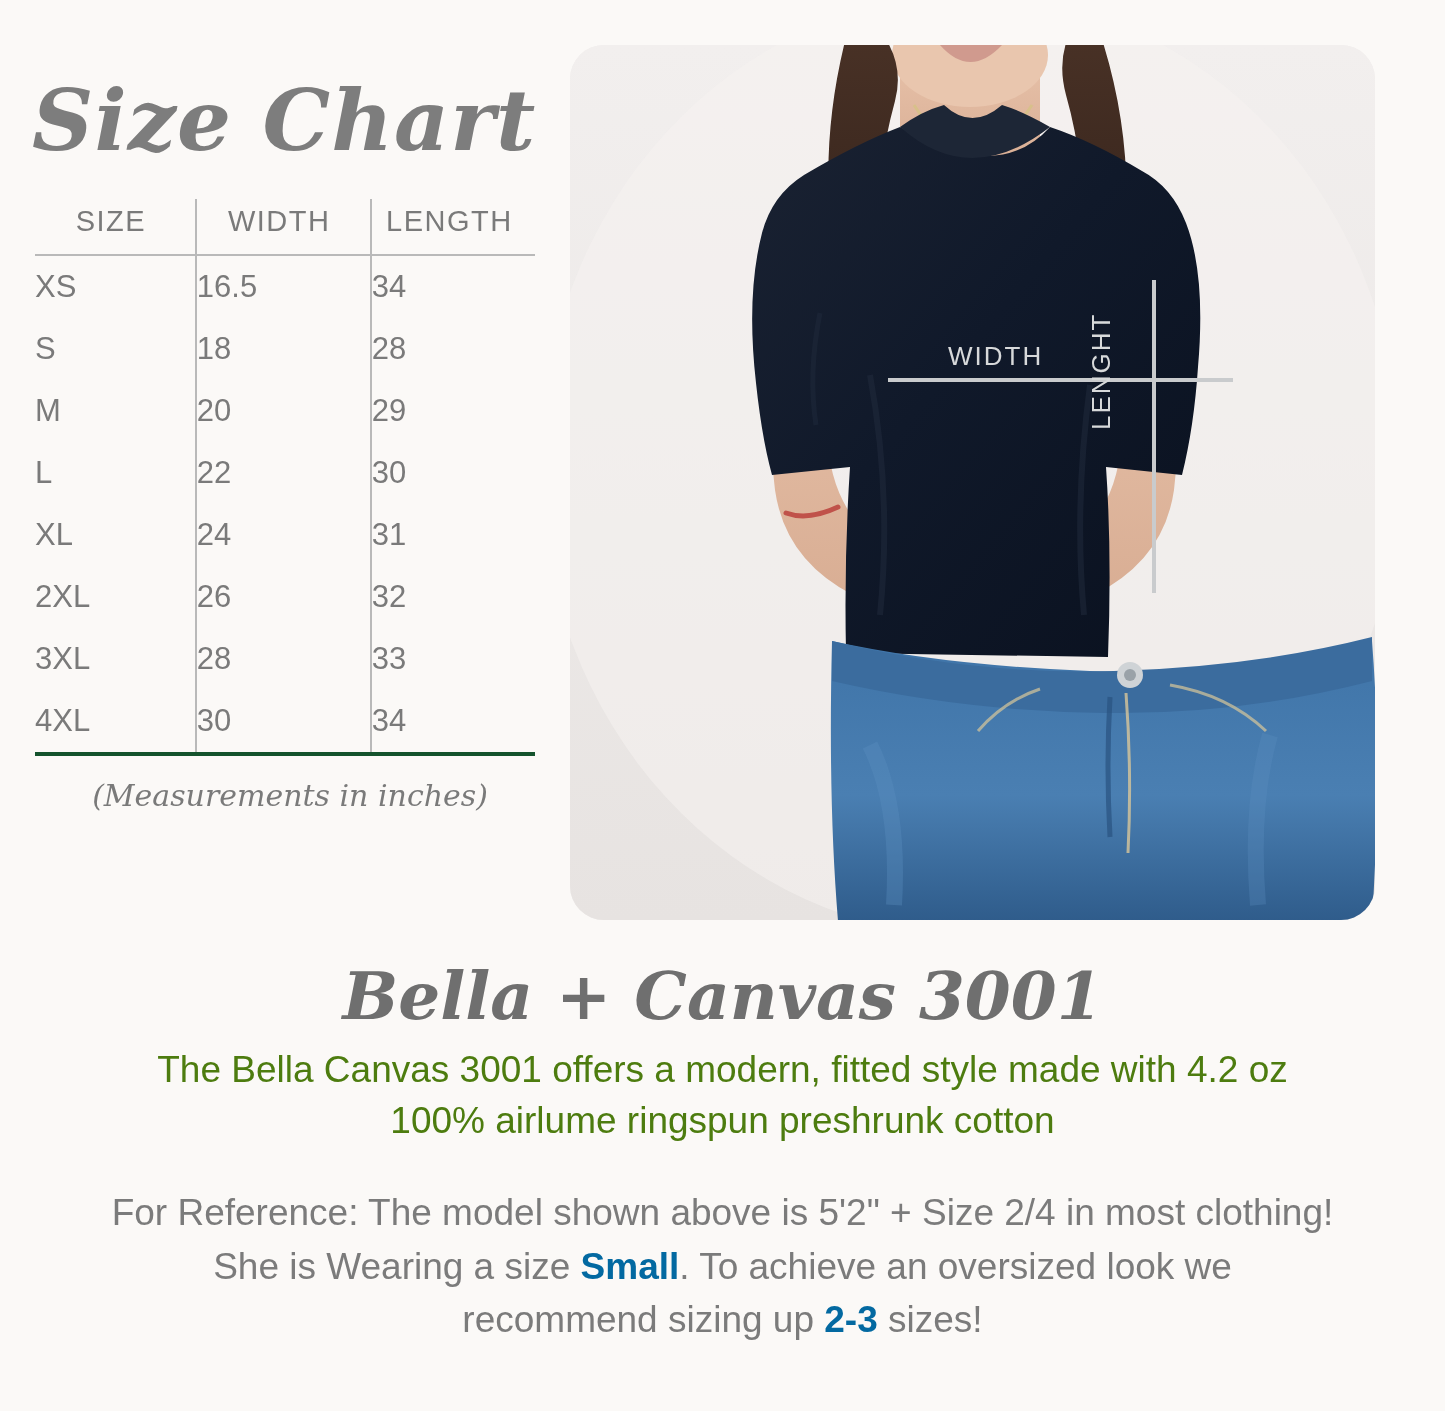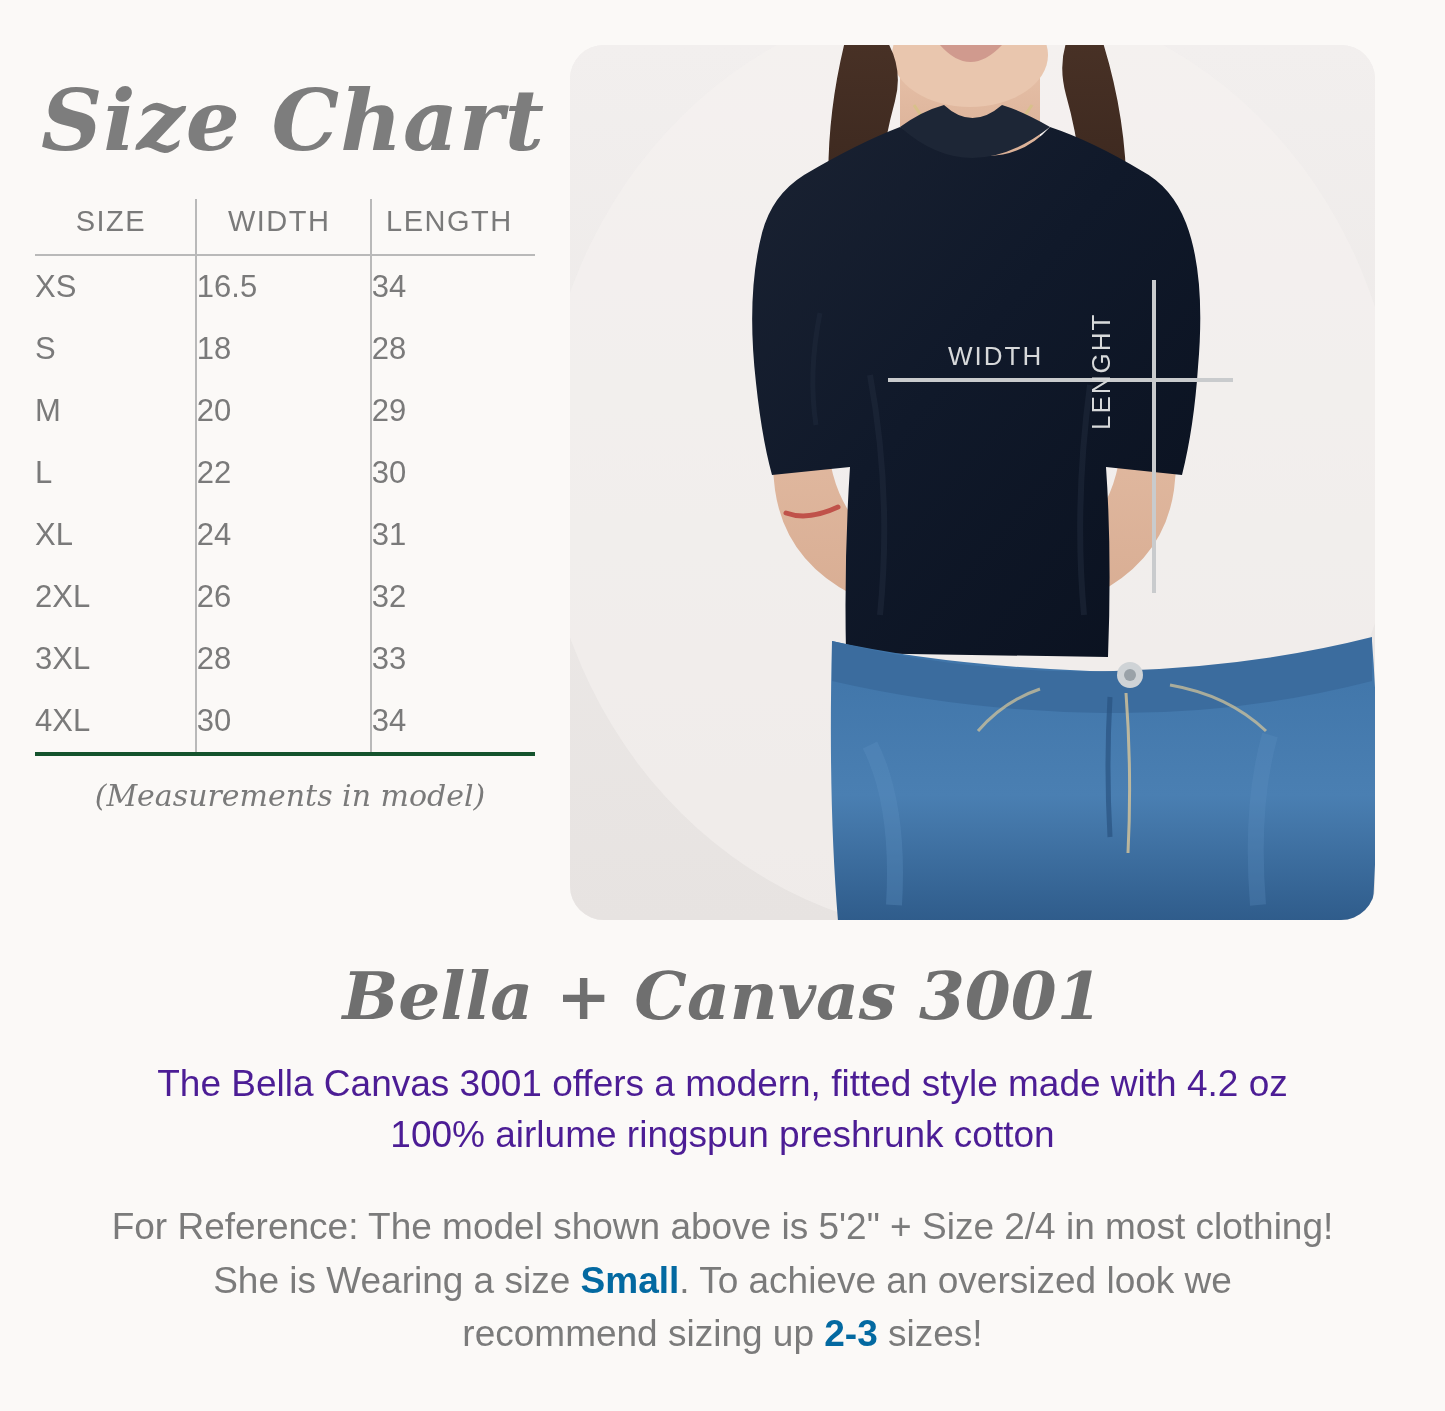--- a/index.html
+++ b/index.html
@@ -39,23 +39,22 @@
     height: 940px;
   }
 
   .chart-title {
     font-family: "DejaVu Serif", serif;
     font-style: italic;
     font-weight: bold;
     font-size: 85px;
     color: #7d7d7d;
     letter-spacing: 1px;
-    text-align: center;
-    margin: 78px 0 0 0;
-    padding-left: 16px;
+    margin: 78px 0 0 8px;
+    padding-left: 24px;
     line-height: 1;
   }
 
   table.size-table {
     margin: 36px auto 0 auto;
     border-collapse: collapse;
     width: 500px;
     font-size: 30px;
     color: #7a7a7a;
   }
@@ -149,27 +148,27 @@
     left: 0;
     width: 100%;
     text-align: center;
   }
   .brand-title {
     font-family: "DejaVu Serif", serif;
     font-style: italic;
     font-weight: bold;
     font-size: 66px;
     color: #6f6f6f;
-    margin: 22px 0 28px 0;
+    margin: 22px 0 14px 0;
     line-height: 1.05;
   }
   .desc {
     font-size: 37px;
     line-height: 1.36;
-    color: #4c1d95;
+    color: #4d7c0f;
     margin: 6px auto 0 auto;
     width: 1300px;
   }
   .reference {
     font-size: 37px;
     line-height: 1.45;
     color: #7b7b7b;
     margin: 40px auto 0 auto;
     width: 1340px;
   }
@@ -230,21 +229,21 @@
             <td class="c-length">33</td>
           </tr>
           <tr>
             <td class="c-size">4XL</td>
             <td class="c-width">30</td>
             <td class="c-length">34</td>
           </tr>
         </tbody>
       </table>
 
-      <div class="measure-note">(Measurements in model)</div>
+      <div class="measure-note">(Measurements in inches)</div>
     </div>
 
     <div class="photo-col">
       <svg class="photo-inner" viewBox="0 0 805 875" preserveAspectRatio="xMidYMid slice">
         <defs>
           <linearGradient id="bg" x1="0" y1="0" x2="0" y2="1">
             <stop offset="0%" stop-color="#f2efee"></stop>
             <stop offset="100%" stop-color="#e7e3e1"></stop>
           </linearGradient>
           <linearGradient id="denim" x1="0" y1="0" x2="0" y2="1">

